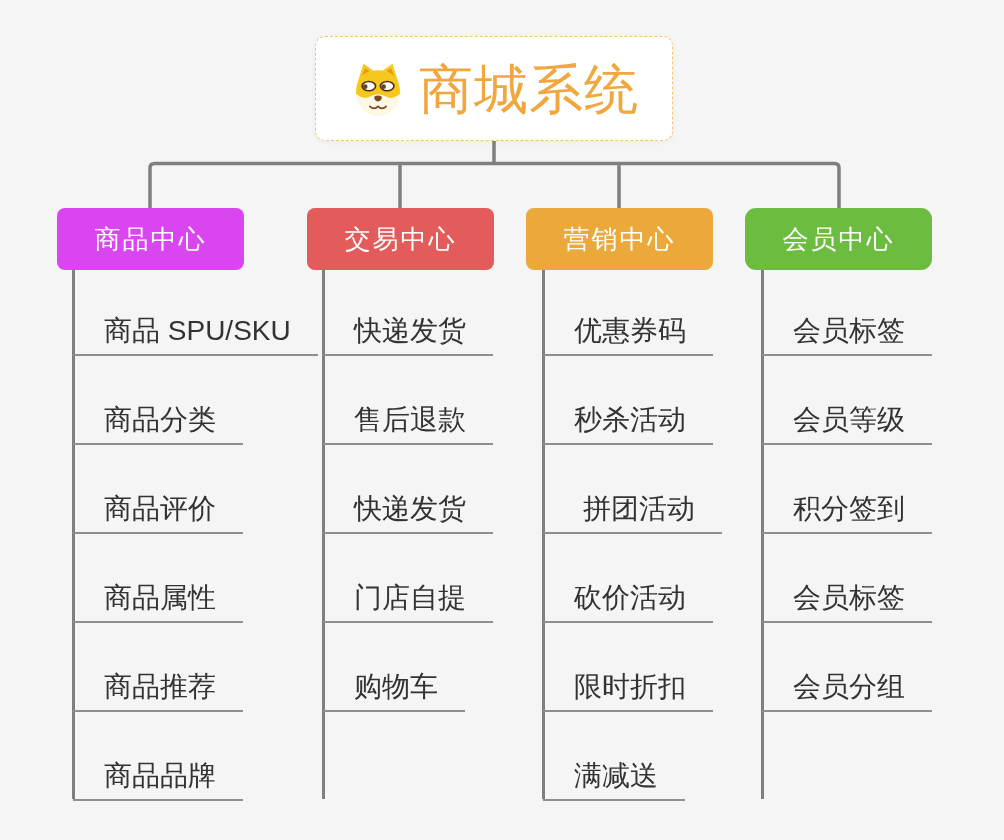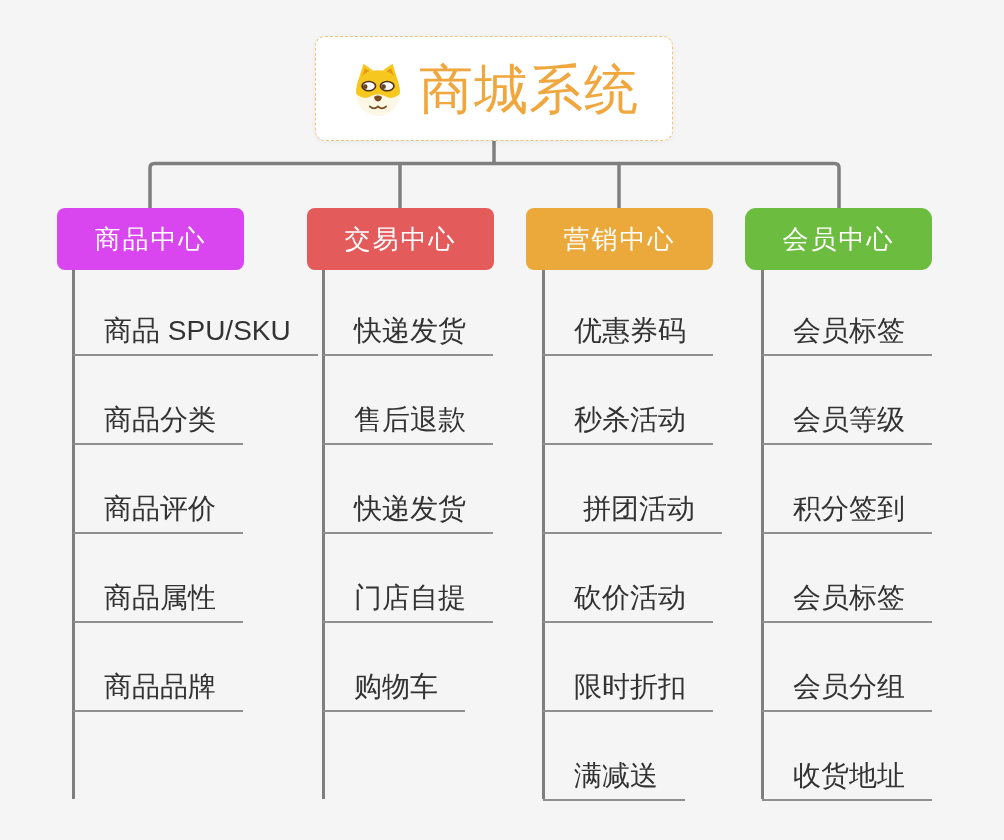--- a/index.html
+++ b/index.html
@@ -127,20 +127,21 @@
   </div>
   <div class="branch-box b3" style="background-color: rgb(108, 189, 63); border-radius: 11px;">
     <span>会员中心</span>
   </div>
 
   <div class="column c0">
     <div class="item" style="border-bottom-color: rgb(143, 143, 143);">商品 SPU/SKU</div>
     <div class="item" style="border-bottom-color: rgb(143, 143, 143);">商品分类</div>
     <div class="item" style="border-bottom-color: rgb(143, 143, 143);">商品评价</div>
     <div class="item" style="border-bottom-color: rgb(143, 143, 143);">商品属性</div>
+    <div class="item" style="border-bottom-color: rgb(143, 143, 143);">商品推荐</div>
     <div class="item" style="border-bottom-color: rgb(143, 143, 143); text-align: center;">商品品牌</div>
   </div>
 
   <div class="column c1">
     <div class="item" style="border-bottom-color: rgb(143, 143, 143);">快递发货</div>
     <div class="item" style="border-bottom-color: rgb(143, 143, 143);">售后退款</div>
     <div class="item" style="border-bottom-color: rgb(143, 143, 143); text-align: right;">快递发货</div>
     <div class="item" style="border-bottom-color: rgb(143, 143, 143);">门店自提</div>
     <div class="item" style="border-bottom-color: rgb(143, 143, 143);">购物车</div>
   </div>
@@ -153,16 +154,15 @@
     <div class="item" style="border-bottom-color: rgb(143, 143, 143);">限时折扣</div>
     <div class="item" style="border-bottom-color: rgb(143, 143, 143);">满减送</div>
   </div>
 
   <div class="column c3">
     <div class="item" style="border-bottom-color: rgb(143, 143, 143);">会员标签</div>
     <div class="item" style="border-bottom-color: rgb(143, 143, 143);">会员等级</div>
     <div class="item" style="border-bottom-color: rgb(143, 143, 143);">积分签到</div>
     <div class="item" style="border-bottom-color: rgb(143, 143, 143);">会员标签</div>
     <div class="item" style="border-bottom-color: rgb(143, 143, 143);">会员分组</div>
-    <div class="item" style="border-bottom-color: rgb(143, 143, 143);">收货地址</div>
   </div>
 
 </div>
 
 </body></html>

